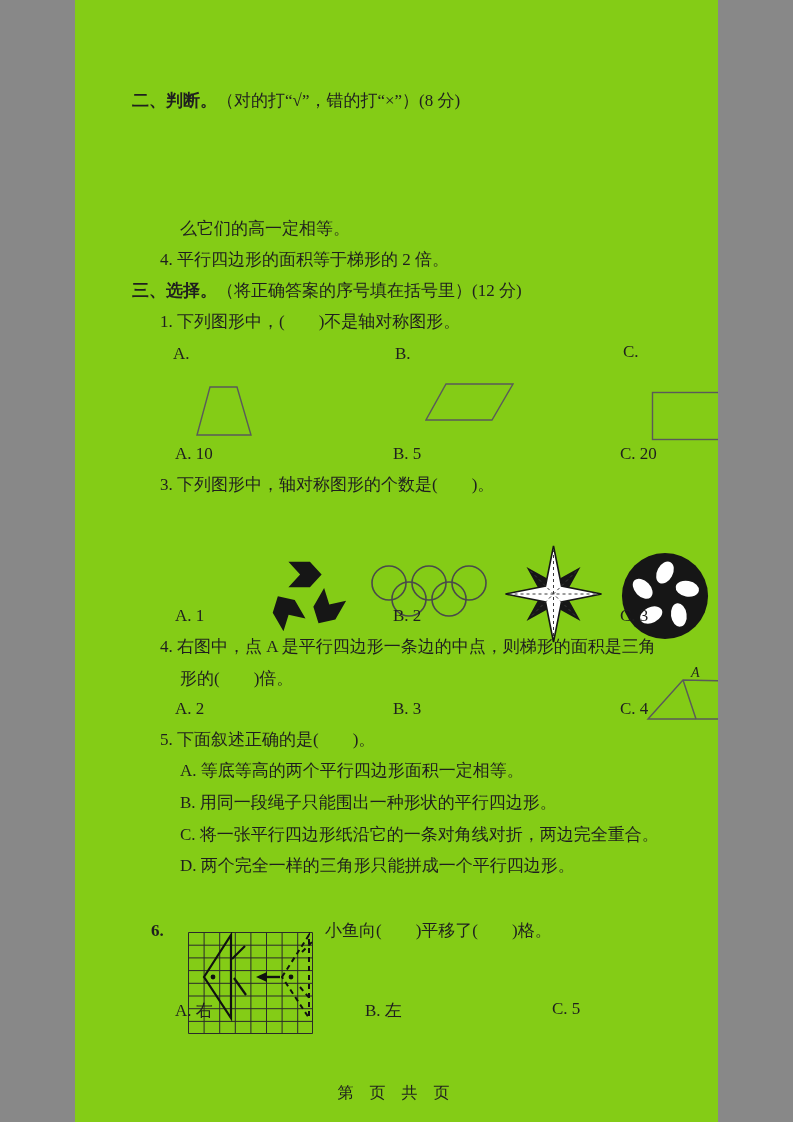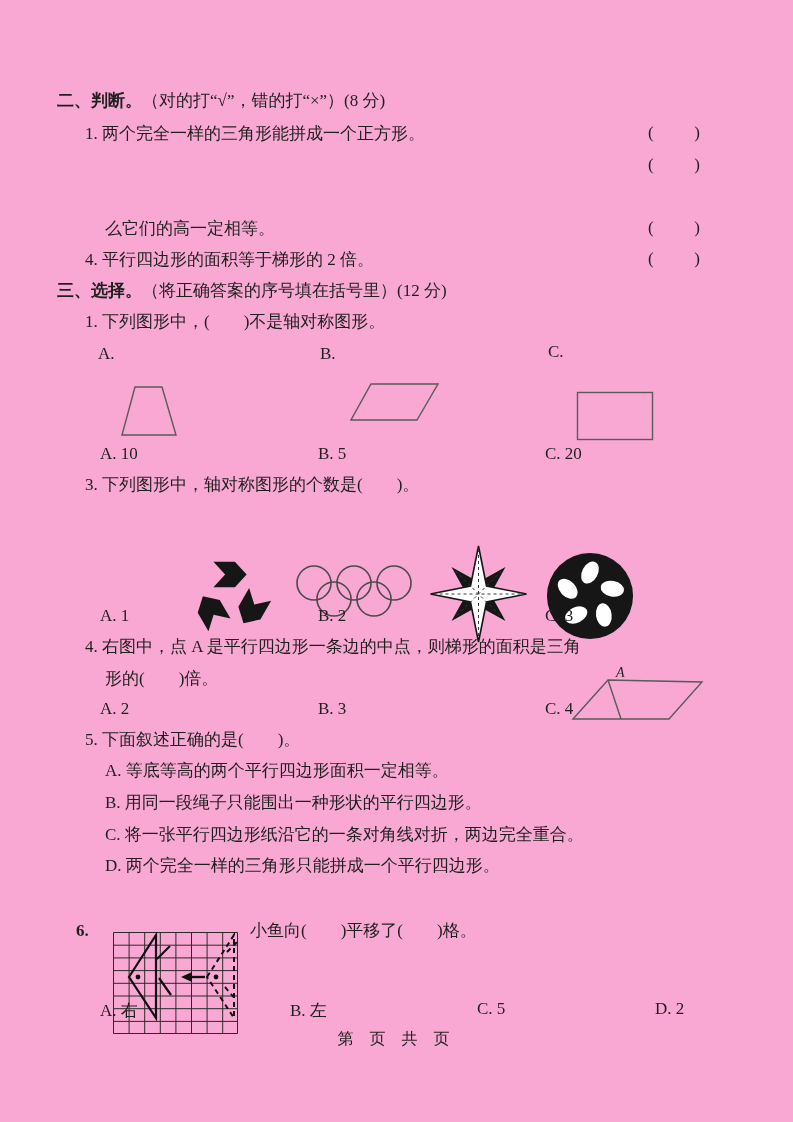--- a/index.html
+++ b/index.html
@@ -1,34 +1,33 @@
 <!DOCTYPE html>
 <html><head>
 <meta charset="utf-8">
 <style>
   html,body{margin:0;padding:0;background:#888;}
-  .page{position:relative;width:793px;height:1122px;background:#f9a8d4;margin:0 auto;
+  .page{position:relative;width:643px;height:1122px;background:#84cc16;margin:0 auto;
         font-family:"Liberation Serif","DejaVu Serif",serif;color:#1f1f1f;font-size:17px;
         overflow:hidden;}
   .abs{position:absolute;white-space:pre;line-height:1.3;}
   .bold{font-weight:bold;}
   .ansblank{position:absolute;left:648px;width:52px;display:inline-flex;justify-content:space-between;}
   .optrow span{position:absolute;white-space:pre;}
   .figlabel{font-style:italic;}
   svg{display:block;}
   .footer{position:absolute;left:0;right:0;text-align:center;letter-spacing:6px;font-size:16px;}
 </style>
 </head>
 <body>
 
 <div class="page">
 
   <div class="abs" style="left:57px;top:90px;"><span class="bold">二、判断。</span><span>（对的打“√”，错的打“×”）(8 分)</span></div>
 
-  <div class="abs" style="left:85px;top:123px;">1. 两个完全一样的三角形能拼成一个正方形。</div>
   <div class="ansblank" style="top:123px;">
       <span>(</span>
       <span>)</span>
     </div>
 
   <div class="ansblank" style="top:155px;">
       <span>(</span>
       <span>)</span>
     </div>
 
@@ -217,15 +216,15 @@
 
   <div class="abs" style="left:250px;top:920px;">小鱼向(　　)平移了(　　)格。</div>
 
   <div class="optrow">
     <span style="left:100px;top:999px;">A. 右</span>
     <span style="left:290px;top:999px;">B. 左</span>
     <span style="left:477px;top:999px;">C. 5</span>
     <span style="left:655px;top:999px;">D. 2</span>
   </div>
 
-  <div class="footer" style="top:1029px;">第 页 共 页</div>
+  <div class="footer" style="top:1083px;">第 页 共 页</div>
 
 </div>
 
 </body></html>

